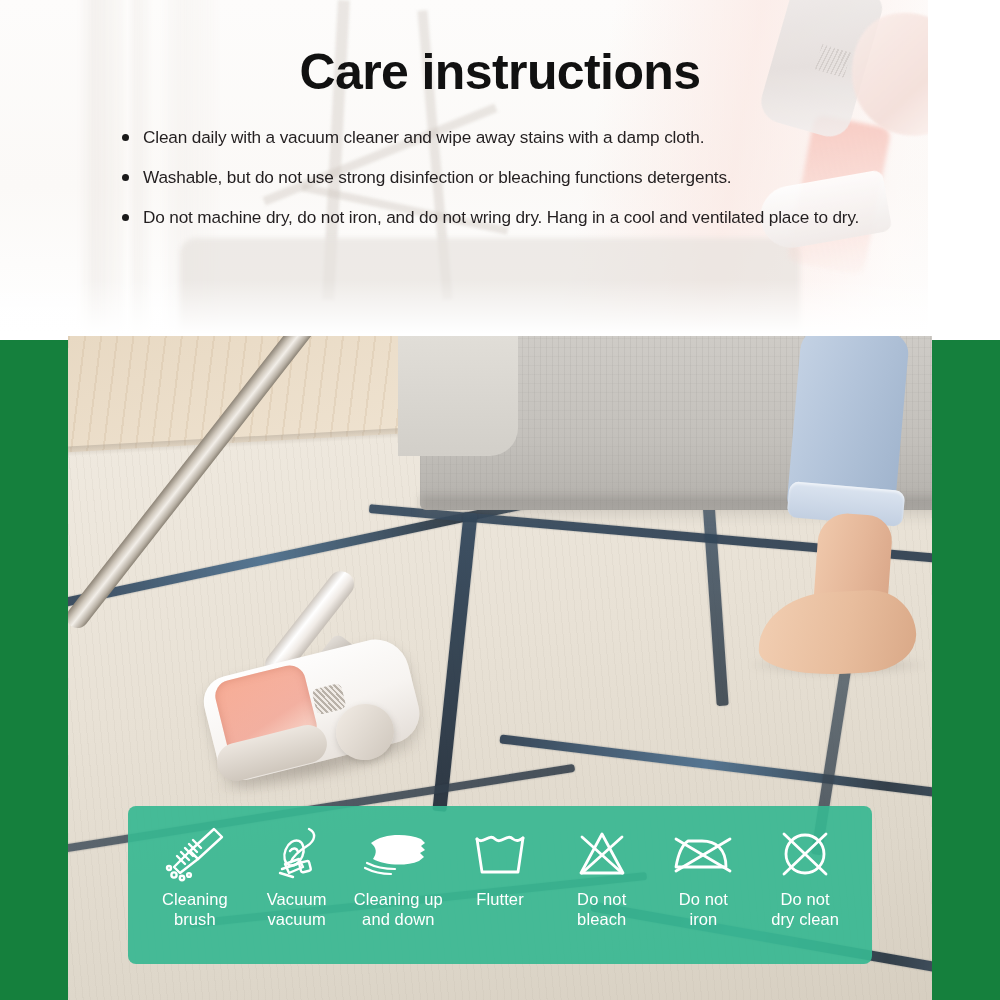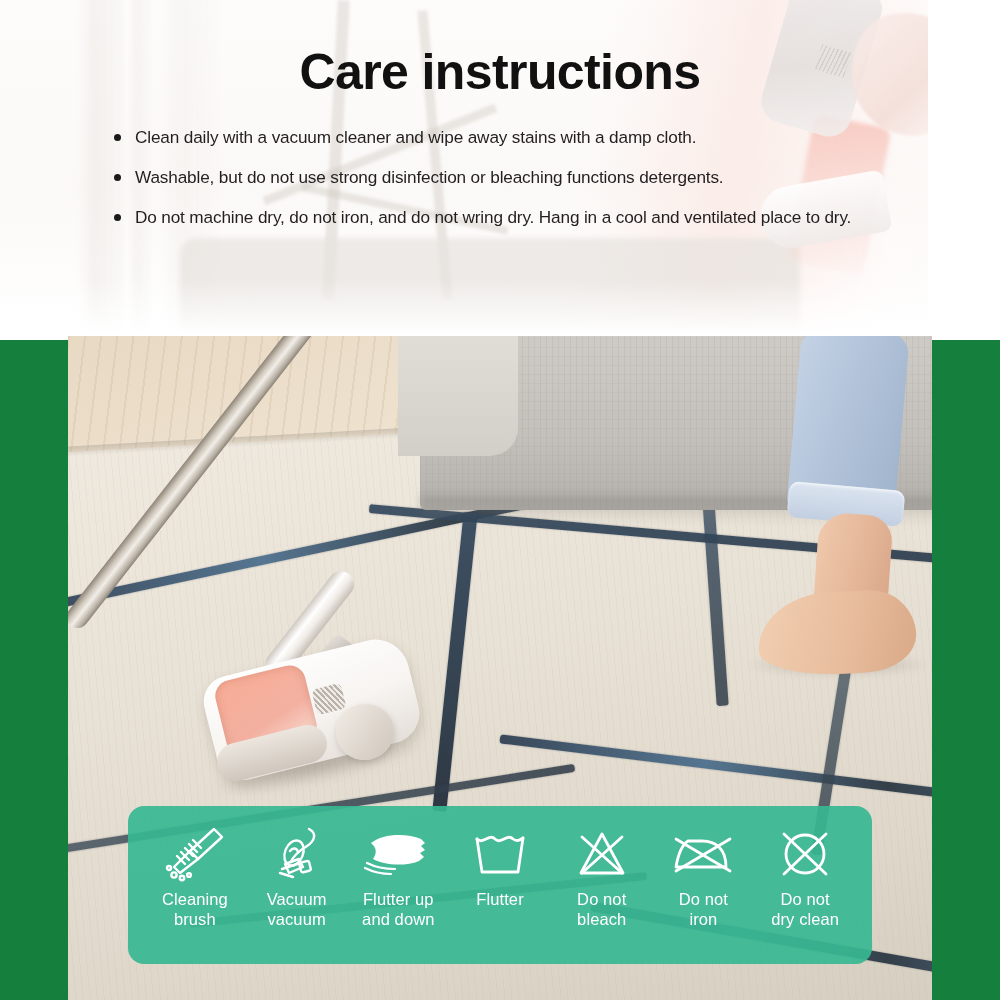--- a/index.html
+++ b/index.html
@@ -128,21 +128,21 @@
     text-align: center;
     font-size: 50px;
     font-weight: 700;
     letter-spacing: -0.6px;
     color: #111111;
     line-height: 1.12;
   }
 
   .bullets {
     position: absolute;
-    left: 112px; top: 126px;
+    left: 120px; top: 126px;
     width: 800px;
   }
   .bullet {
     position: relative;
     padding-left: 23px;
     margin-bottom: 17px;
     font-size: 17.2px;
     line-height: 1.33;
     color: #231f20;
     letter-spacing: -0.15px;
@@ -354,21 +354,21 @@
     filter: blur(4px);
     transform: rotate(-12deg);
   }
 
   
   .care-bar {
     position: absolute;
     left: 128px; top: 806px;
     width: 744px; height: 158px;
     background: rgba(55,183,145,0.92);
-    border-radius: 16px;
+    border-radius: 8px;
     display: flex;
     align-items: flex-start;
     justify-content: space-between;
     padding: 18px 16px 0 16px;
     box-sizing: border-box;
   }
   .care-item {
     flex: 1 1 0;
     display: flex;
     flex-direction: column;
@@ -500,21 +500,21 @@
     </div>
 
     <div class="care-item">
       <div class="care-icon">
         <svg width="70" height="50" viewBox="0 0 70 50" fill="none" stroke="#ffffff" stroke-width="2.2" stroke-linecap="round" stroke-linejoin="round">
           <path d="M8 14 C20 4 44 4 58 10 L62 14 L58 17 L62 21 L57 24 L61 28 L56 32 C42 38 20 36 10 30 C14 24 14 19 8 14 Z" fill="#ffffff" stroke="none"></path>
           <path d="M4 34 C12 38 22 40 32 40"></path>
           <path d="M2 39 C10 43 20 45 28 45"></path>
         </svg>
       </div>
-      <div class="care-label">Flutter up
+      <div class="care-label">Cleaning up
 and down</div>
     </div>
 
     <div class="care-item">
       <div class="care-icon">
         <svg width="56" height="48" viewBox="0 0 56 48" fill="none" stroke="#ffffff" stroke-width="2.8" stroke-linecap="round" stroke-linejoin="round">
           <path d="M5 9 C11 15 17 3 23 9 C29 15 35 3 41 9 C45 12 48 10 51 8"></path>
           <path d="M5 9 L10 42 L46 42 L51 8"></path>
         </svg>
       </div>

